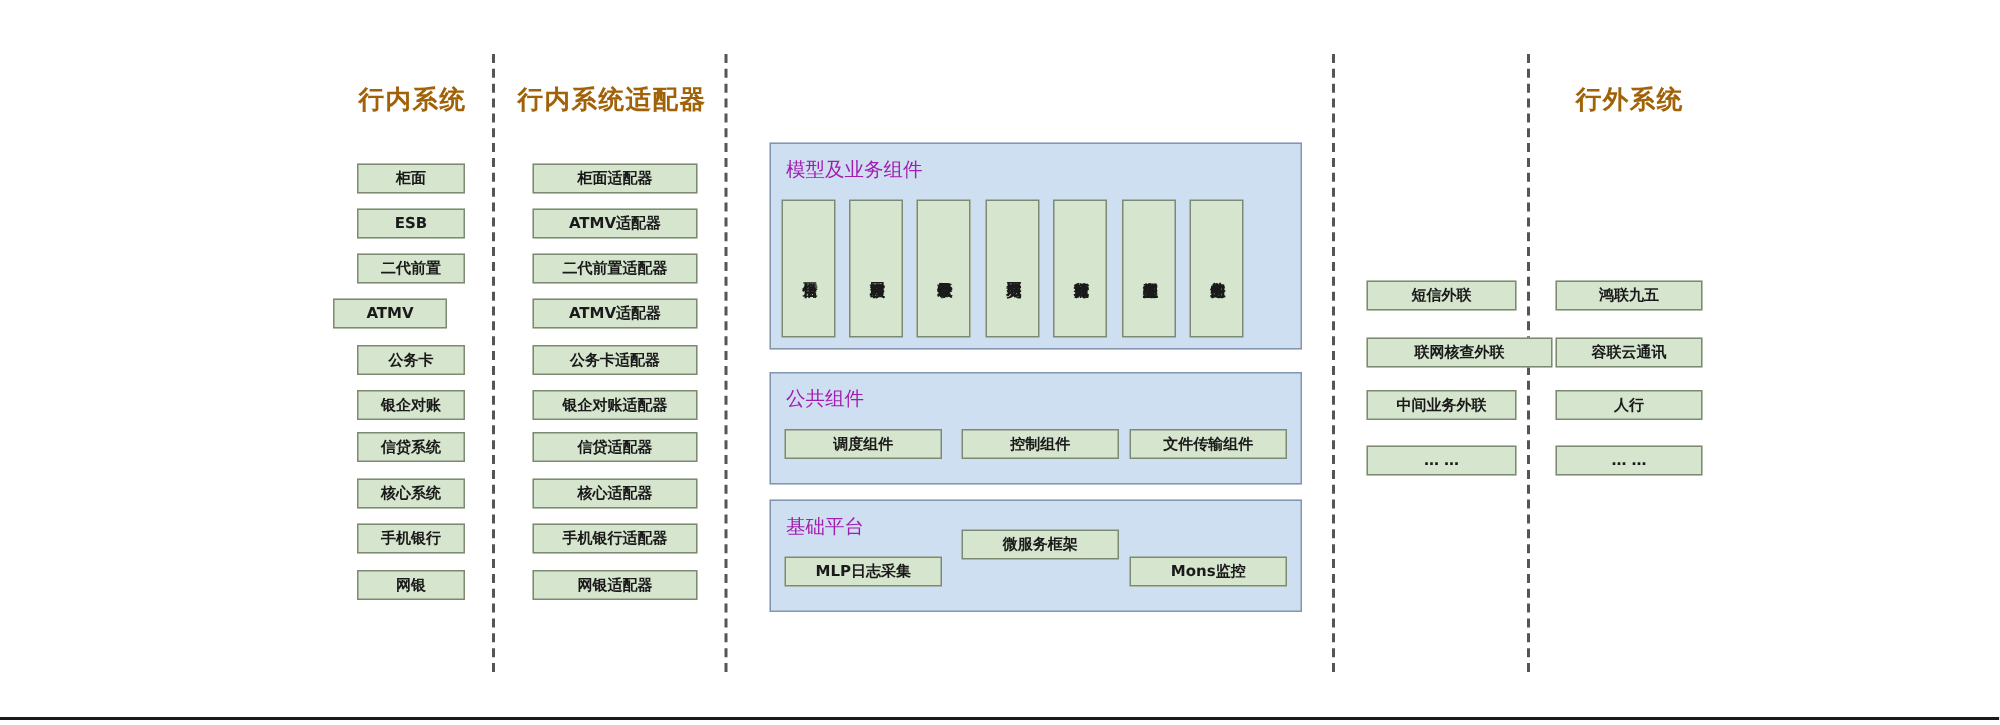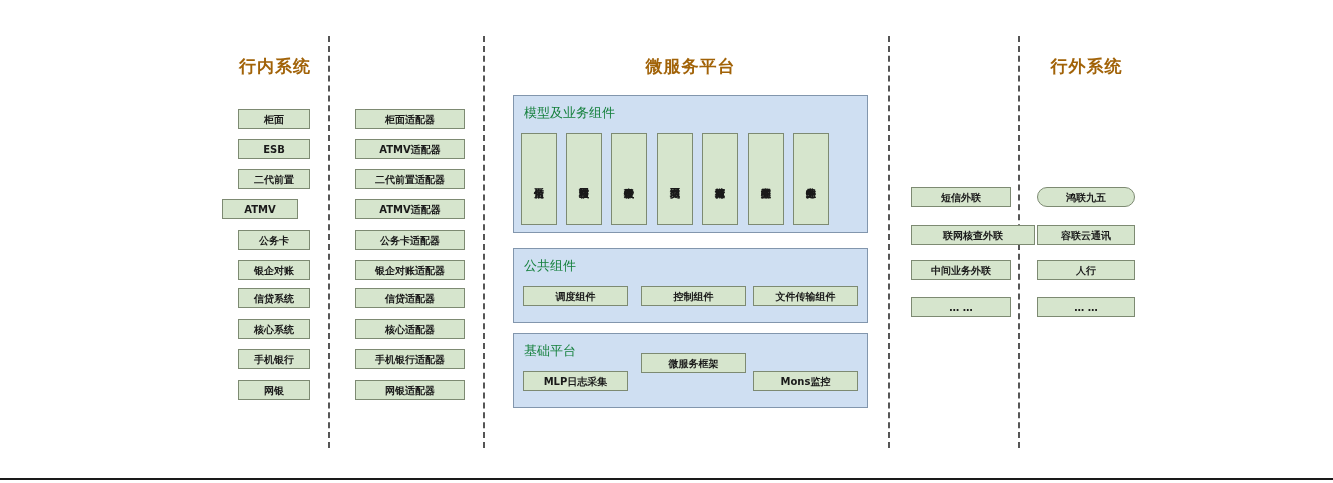--- a/index.html
+++ b/index.html
@@ -80,36 +80,36 @@
     position: absolute;
     box-sizing: border-box;
     background: #cfdff2;
     border: 1px solid #8296ad;
   }
   .panel-label {
     position: absolute;
     left: 10px;
     top: 8px;
     font-size: 13px;
-    color: #15803d;
+    color: #a21caf;
     white-space: nowrap;
   }
 </style>
 </head>
 <body>
 
 <div id="canvas">
 
   <div class="divider" style="left:328px;"></div>
   <div class="divider" style="left:483px;"></div>
   <div class="divider" style="left:888px;"></div>
   <div class="divider" style="left:1018px;"></div>
 
   <div class="col-title" style="left:228px; top:55px; width:94px;">行内系统</div>
-  <div class="col-title" style="left:513px; top:55px; width:355px;">微服务平台</div>
+  <div class="col-title" style="left:340px; top:55px; width:136px;">行内系统适配器</div>
   <div class="col-title" style="left:1023px; top:55px; width:127px;">行外系统</div>
 
   <div class="node" style="left:238px; top:109px; width:72px; height:20px;">柜面</div>
   <div class="node" style="left:238px; top:139px; width:72px; height:20px;">ESB</div>
   <div class="node" style="left:238px; top:169px; width:72px; height:20px;">二代前置</div>
   <div class="node" style="left:222px; top:199px; width:76px; height:20px;">ATMV</div>
   <div class="node" style="left:238px; top:230px; width:72px; height:20px;">公务卡</div>
   <div class="node" style="left:238px; top:260px; width:72px; height:20px;">银企对账</div>
   <div class="node" style="left:238px; top:288px; width:72px; height:20px;">信贷系统</div>
   <div class="node" style="left:238px; top:319px; width:72px; height:20px;">核心系统</div>
@@ -150,20 +150,20 @@
   </div>
   <div class="node" style="left:523px; top:371px; width:105px; height:20px;">MLP日志采集</div>
   <div class="node" style="left:641px; top:353px; width:105px; height:20px;">微服务框架</div>
   <div class="node" style="left:753px; top:371px; width:105px; height:20px;">Mons监控</div>
 
   <div class="node" style="left:911px; top:187px; width:100px; height:20px;">短信外联</div>
   <div class="node" style="left:911px; top:225px; width:124px; height:20px;">联网核查外联</div>
   <div class="node" style="left:911px; top:260px; width:100px; height:20px;">中间业务外联</div>
   <div class="node" style="left:911px; top:297px; width:100px; height:20px;">… …</div>
 
-  <div class="node" style="left:1037px; top:187px; width:98px; height:20px;border-radius:10px;">鸿联九五</div>
+  <div class="node" style="left:1037px; top:187px; width:98px; height:20px;">鸿联九五</div>
   <div class="node" style="left:1037px; top:225px; width:98px; height:20px;">容联云通讯</div>
   <div class="node" style="left:1037px; top:260px; width:98px; height:20px;">人行</div>
   <div class="node" style="left:1037px; top:297px; width:98px; height:20px;">… …</div>
 
   <div class="bottom-rule"></div>
 
 </div>
 
 </body></html>

